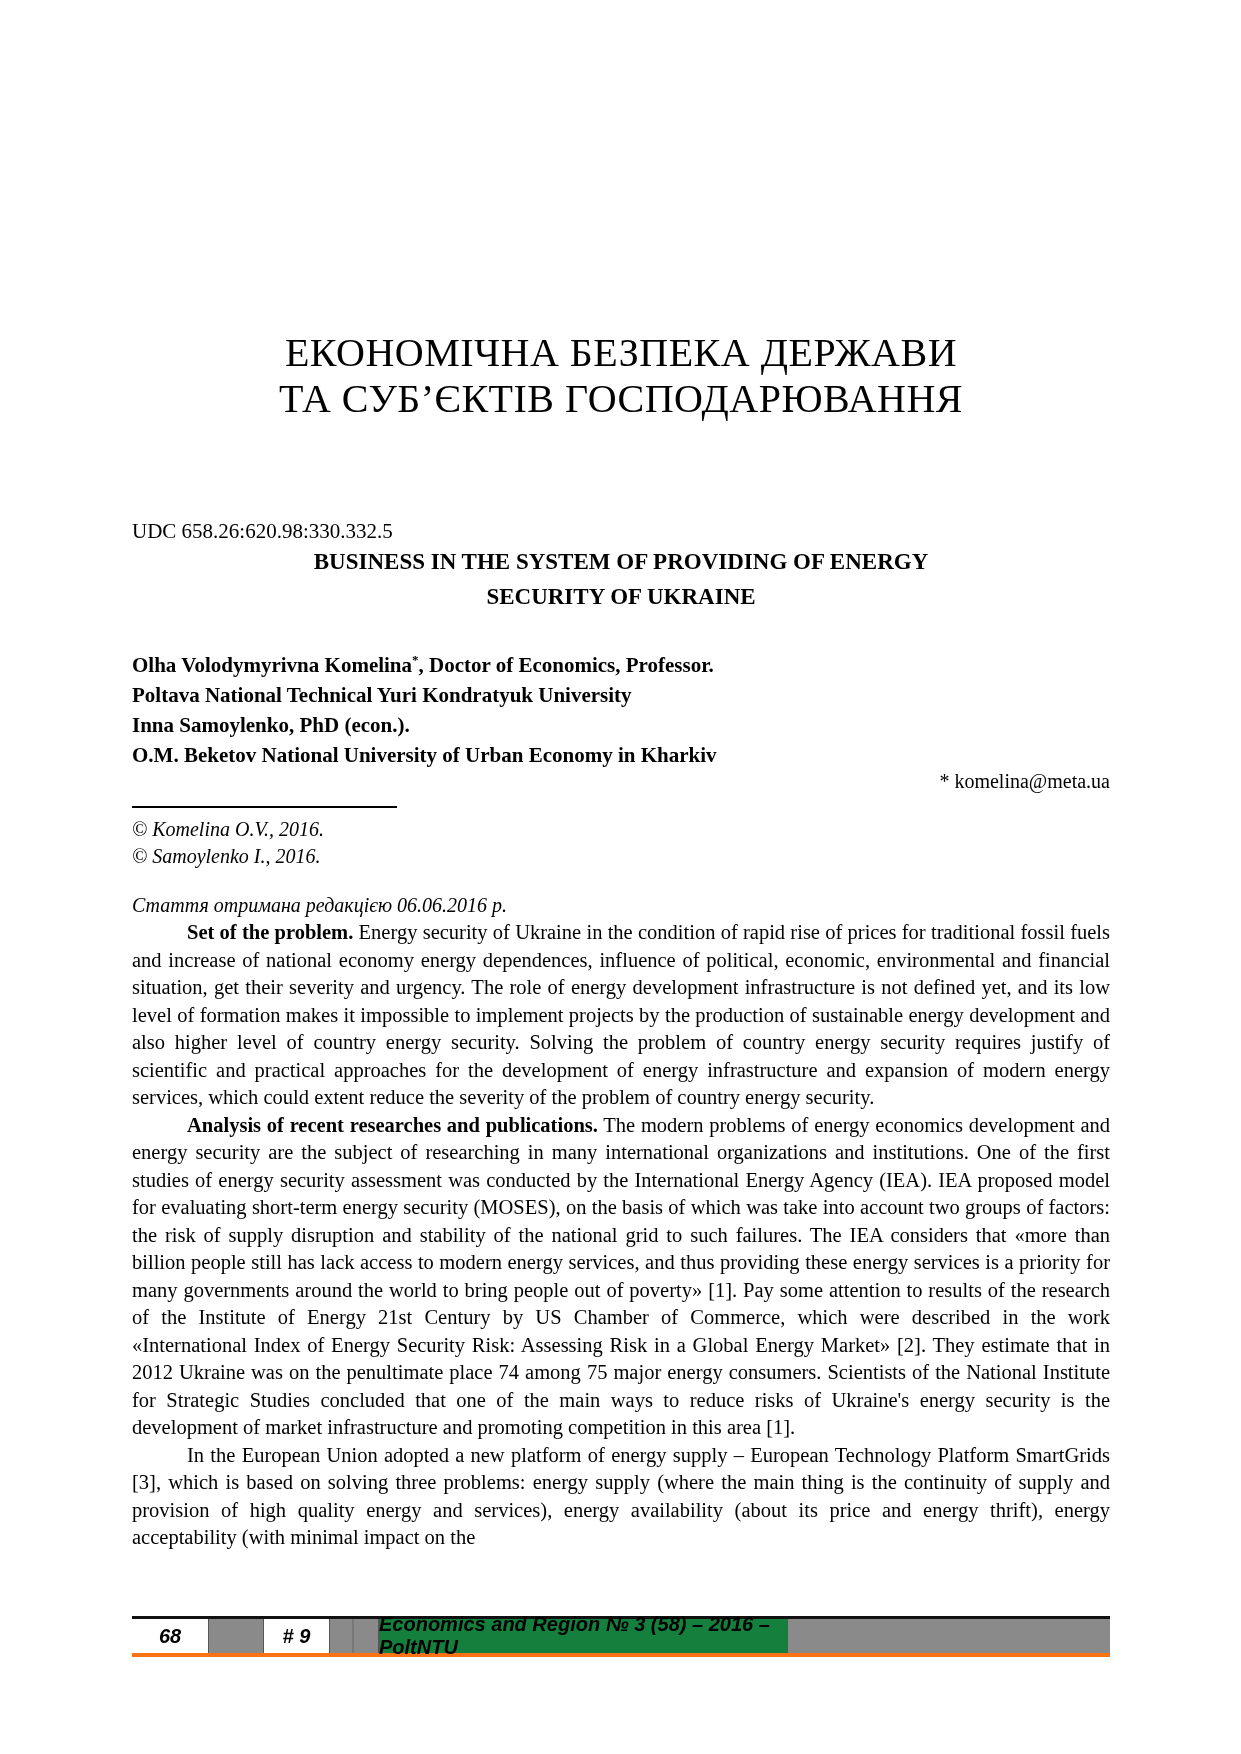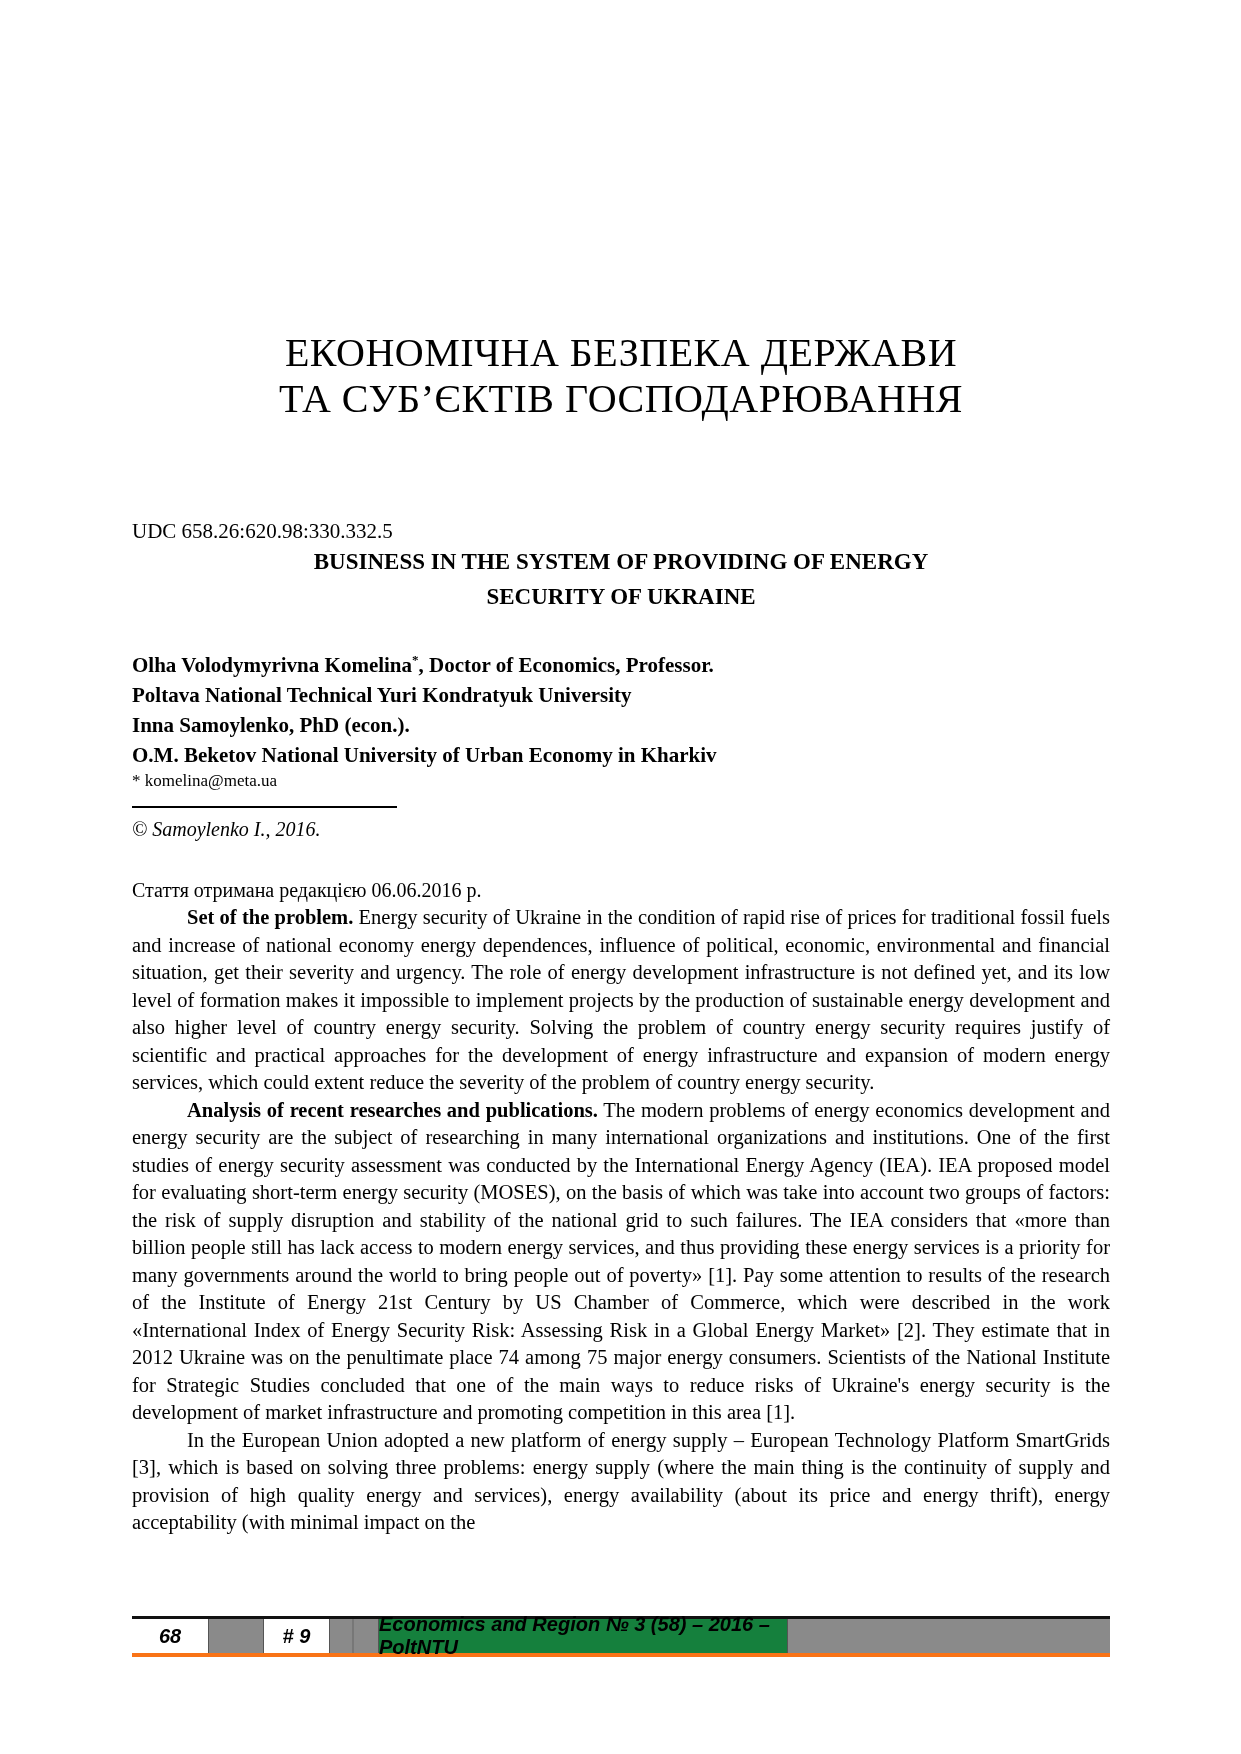--- a/index.html
+++ b/index.html
@@ -42,38 +42,39 @@
     font-weight: bold;
     font-size: 21px;
     line-height: 30px;
   }
   .authors sup {
     font-size: 13px;
     vertical-align: super;
     line-height: 0;
   }
   .email-note {
-    font-size: 17px;
+    font-size: 20px;
     line-height: 22px;
-    text-align: left;
+    text-align: right;
   }
   .footnote-rule {
     margin-top: 14px;
     width: 265px;
     border-top: 2px solid #000;
     height: 0;
   }
   .copyright {
     margin-top: 8px;
     font-style: italic;
     font-size: 20px;
     line-height: 27px;
   }
   .received {
-    margin-top: 34px;
+    margin-top: 22px;
+    font-style: italic;
     font-size: 20px;
     line-height: 27px;
   }
   .body-text {
     font-size: 20.5px;
     line-height: 27.5px;
     text-align: justify;
   }
   .body-text p {
     margin: 0;
@@ -138,20 +139,21 @@
     <div>Poltava National Technical Yuri Kondratyuk University</div>
     <div>Inna Samoylenko, PhD (econ.).</div>
     <div>O.M. Beketov National University of Urban Economy in Kharkiv</div>
   </div>
 
   <div class="email-note">* komelina@meta.ua</div>
 
   <div class="footnote-rule"></div>
 
   <div class="copyright">
+    <div>© Komelina O.V., 2016.</div>
     <div>© Samoylenko I., 2016.</div>
   </div>
 
   <div class="received">Стаття отримана редакцією 06.06.2016 р.</div>
 
   <div class="body-text">
     <p><span class="lead">Set of the problem.</span><span> Energy security of Ukraine in the condition of rapid rise of prices for traditional fossil fuels and increase of national economy energy dependences, influence of political, economic, environmental and financial situation, get their severity and urgency. The role of energy development infrastructure is not defined yet, and its low level of formation makes it impossible to implement projects by the production of sustainable energy development and also higher level of country energy security. Solving the problem of country energy security requires justify of scientific and practical approaches for the development of energy infrastructure and expansion of modern energy services, which could extent reduce the severity of the problem of country energy security.</span></p>
     <p><span class="lead">Analysis of recent researches and publications.</span><span> The modern problems of energy economics development and energy security are the subject of researching in many international organizations and institutions. One of the first studies of energy security assessment was conducted by the International Energy Agency (IEA). IEA proposed model for evaluating short-term energy security (MOSES), on the basis of which was take into account two groups of factors: the risk of supply disruption and stability of the national grid to such failures. The IEA considers that «more than billion people still has lack access to modern energy services, and thus providing these energy services is a priority for many governments around the world to bring people out of poverty» [1]. Pay some attention to results of the research of the Institute of Energy 21st Century by US Chamber of Commerce, which were described in the work «International Index of Energy Security Risk: Assessing Risk in a Global Energy Market» [2]. They estimate that in 2012 Ukraine was on the penultimate place 74 among 75 major energy consumers. Scientists of the National Institute for Strategic Studies concluded that one of the main ways to reduce risks of Ukraine's energy security is the development of market infrastructure and promoting competition in this area [1].</span></p>
     <p><span class="lead"></span><span>In the European Union adopted a new platform of energy supply – European Technology Platform SmartGrids [3], which is based on solving three problems: energy supply (where the main thing is the continuity of supply and provision of high quality energy and services), energy availability (about its price and energy thrift), energy acceptability (with minimal impact on the</span></p>
   </div>

